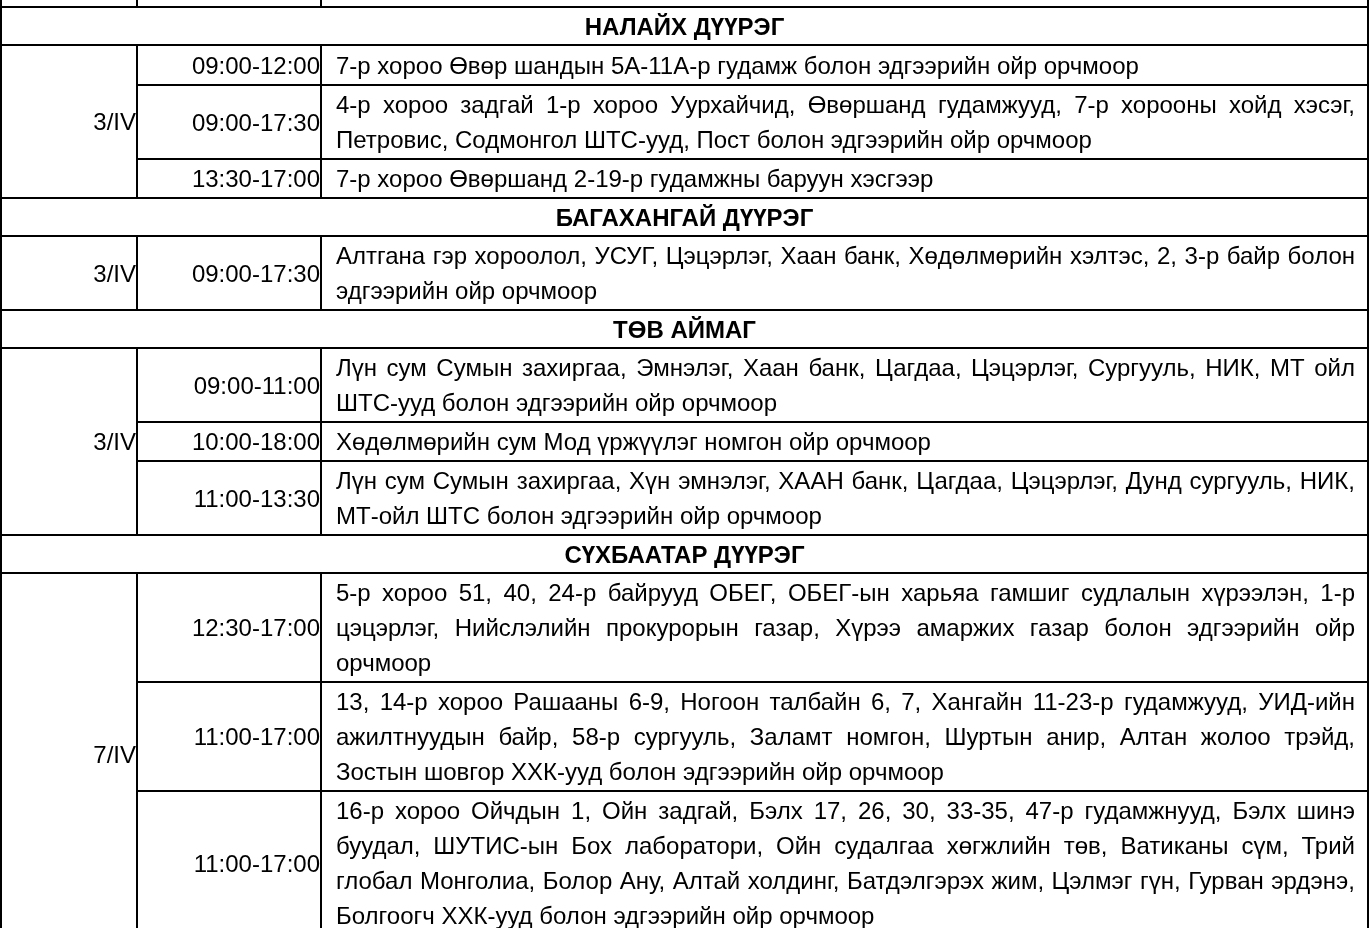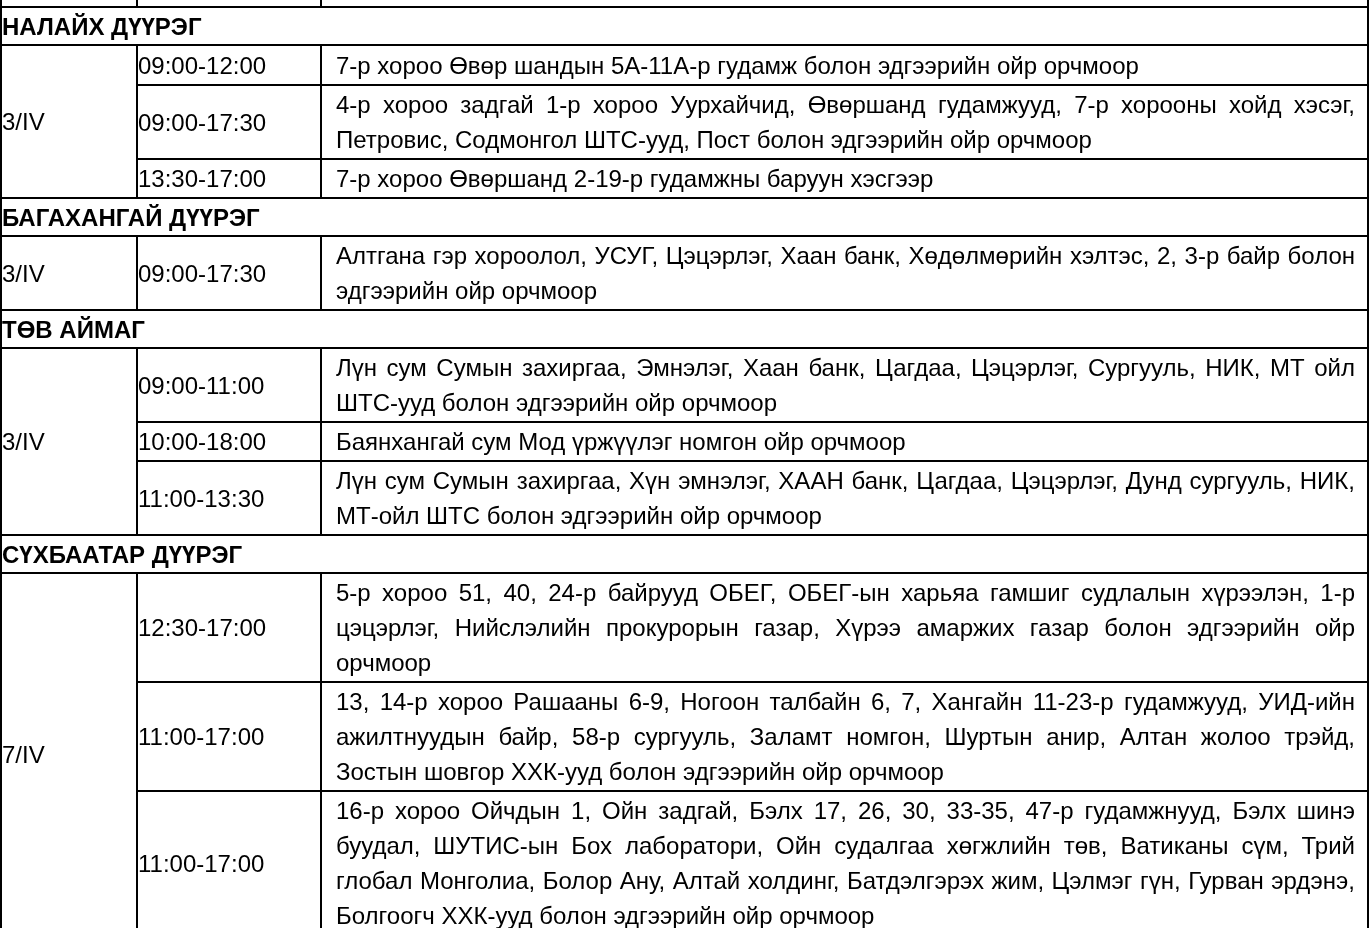--- a/index.html
+++ b/index.html
@@ -14,23 +14,23 @@
     line-height: 35px;
   }
   table.sched td {
     border: 2px solid #000;
     padding: 0;
     vertical-align: middle;
   }
   col.c-date { width: 136px; }
   col.c-time { width: 184px; }
   col.c-place { width: 1047px; }
-  td.date, td.time { text-align: left; }
+  td.date, td.time { text-align: right; }
   td.place { text-align: justify; padding: 1px 12px 1px 14px !important; }
-  td.section { text-align: left; font-weight: bold; height: 36px; }
+  td.section { text-align: center; font-weight: bold; height: 36px; }
   tr.stub td { height: 38px; }
   .bold { font-weight: normal; }
 </style>
 </head>
 <body>
 
 <table class="sched">
   <colgroup>
     <col class="c-date">
       <col class="c-time">
@@ -72,21 +72,21 @@
     <tr>
       <td colspan="3" class="section">ТӨВ АЙМАГ</td>
     </tr>
     <tr>
       <td rowspan="3" class="date">3/IV</td>
       <td class="time">09:00-11:00</td>
       <td class="place"><span class="bold">Лүн сум</span><span> Сумын захиргаа, Эмнэлэг, Хаан банк, Цагдаа, Цэцэрлэг, Сургууль, НИК, МТ ойл ШТС-ууд болон эдгээрийн ойр орчмоор</span></td>
     </tr>
     <tr style="height:37px">
       <td class="time">10:00-18:00</td>
-      <td class="place"><span class="bold">Баянхангай сум</span><span> Мод үржүүлэг номгон ойр орчмоор</span></td>
+      <td class="place"><span class="bold">Хөдөлмөрийн сум</span><span> Мод үржүүлэг номгон ойр орчмоор</span></td>
     </tr>
     <tr>
       <td class="time">11:00-13:30</td>
       <td class="place"><span class="bold">Лүн сум</span><span> Сумын захиргаа, Хүн эмнэлэг, ХААН банк, Цагдаа, Цэцэрлэг, Дунд сургууль, НИК, МТ-ойл ШТС болон эдгээрийн ойр орчмоор</span></td>
     </tr>
 
     <tr>
       <td colspan="3" class="section">СҮХБААТАР ДҮҮРЭГ</td>
     </tr>
     <tr>

